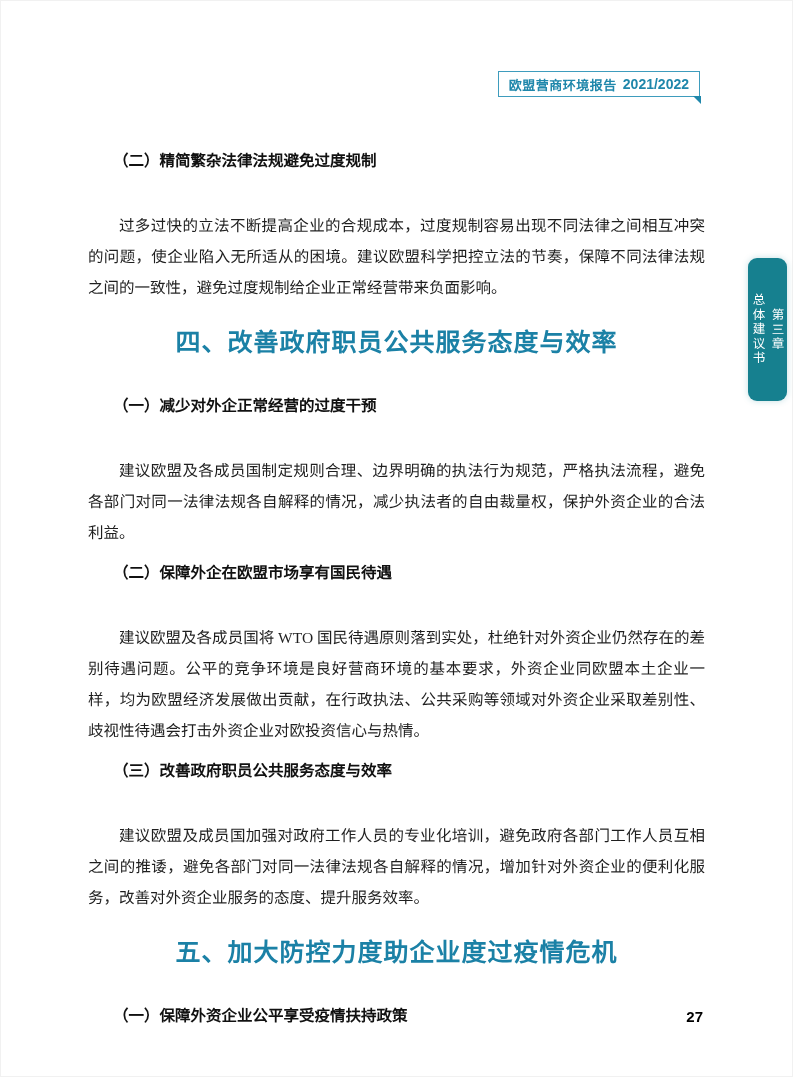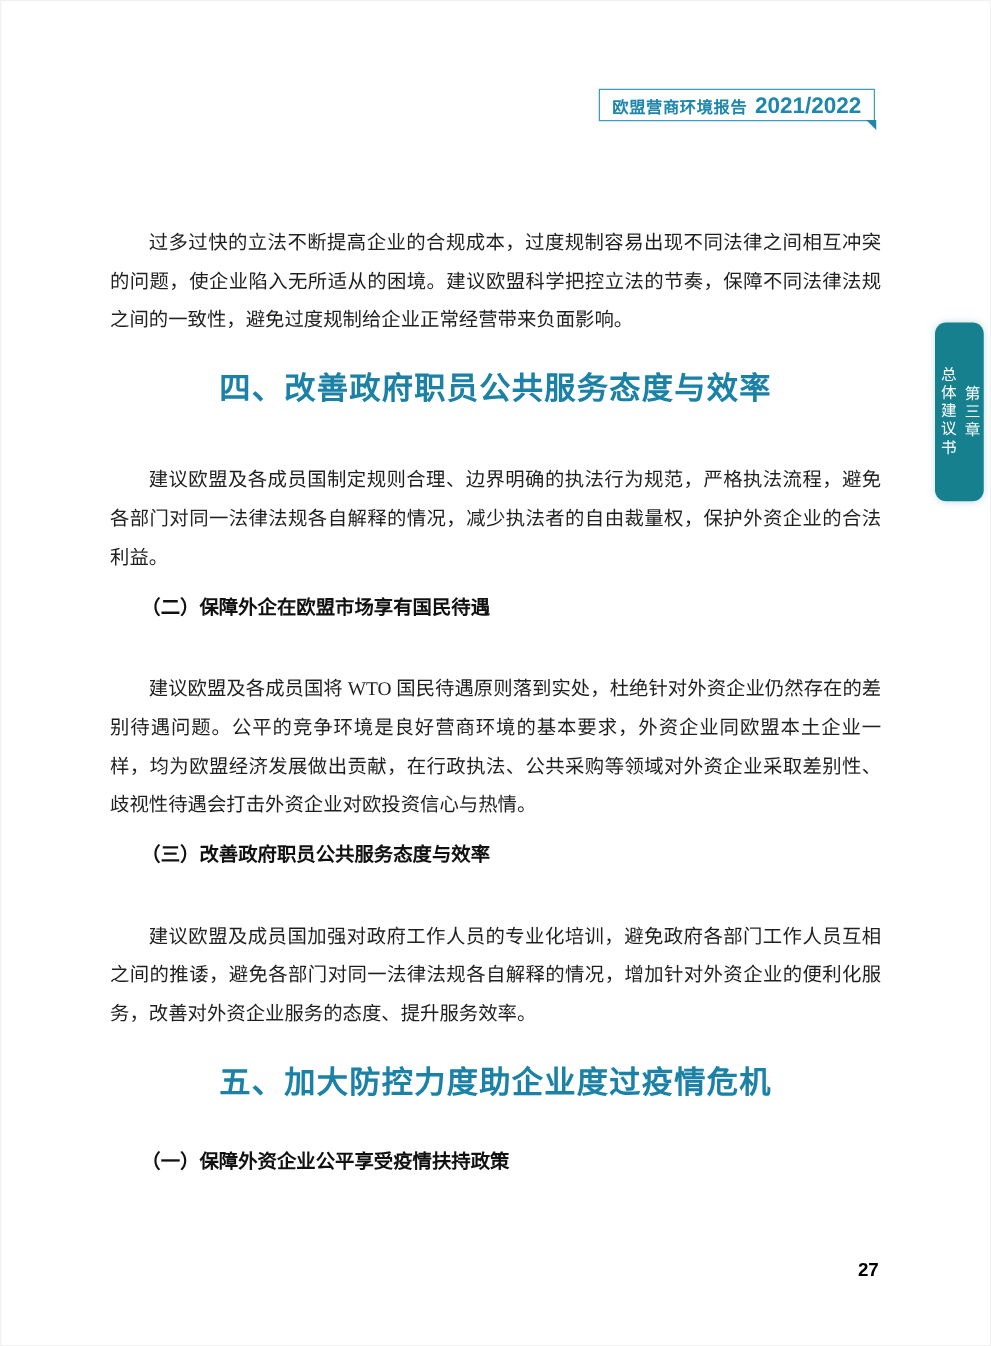--- a/index.html
+++ b/index.html
@@ -21,21 +21,21 @@
     padding: 0 10px;
     border: 1px solid #3e9cbd;
     display: flex; align-items: center; gap: 6px;
     font-family: "Liberation Sans", "DejaVu Sans", sans-serif;
     font-size: 13px;
     color: #1f87ab;
     background: #ffffff;
     margin-left: 24px;
   }
   .header-badge .title { font-weight: 600; letter-spacing: 0.5px; }
-  .header-badge .year  { font-weight: 800; font-size: 18px; }
+  .header-badge .year  { font-weight: 800; font-size: 14px; }
   .badge-tail {
     position: absolute;
     right: -2px; bottom: -8px;
     width: 0; height: 0;
     border-top: 8px solid #1f87ab;
     border-left: 8px solid transparent;
   }
 
   
   .side-tab {
@@ -115,24 +115,26 @@
 
 <div class="side-tab">
   <span class="v-text">
     <span>第三章</span>
     <span class="v-gap"></span>
     <span>总体建议书</span>
   </span>
 </div>
 
 <main class="content">
+  <h3 class="sub first">（二）精简繁杂法律法规避免过度规制</h3>
   <p class="para">过多过快的立法不断提高企业的合规成本，过度规制容易出现不同法律之间相互冲突的问题，使企业陷入无所适从的困境。建议欧盟科学把控立法的节奏，保障不同法律法规之间的一致性，避免过度规制给企业正常经营带来负面影响。</p>
 
   <h2 class="chapter">四、改善政府职员公共服务态度与效率</h2>
 
+  <h3 class="sub after-chapter">（一）减少对外企正常经营的过度干预</h3>
   <p class="para">建议欧盟及各成员国制定规则合理、边界明确的执法行为规范，严格执法流程，避免各部门对同一法律法规各自解释的情况，减少执法者的自由裁量权，保护外资企业的合法利益。</p>
 
   <h3 class="sub">（二）保障外企在欧盟市场享有国民待遇</h3>
   <p class="para">建议欧盟及各成员国将 WTO 国民待遇原则落到实处，杜绝针对外资企业仍然存在的差别待遇问题。公平的竞争环境是良好营商环境的基本要求，外资企业同欧盟本土企业一样，均为欧盟经济发展做出贡献，在行政执法、公共采购等领域对外资企业采取差别性、歧视性待遇会打击外资企业对欧投资信心与热情。</p>
 
   <h3 class="sub">（三）改善政府职员公共服务态度与效率</h3>
   <p class="para">建议欧盟及成员国加强对政府工作人员的专业化培训，避免政府各部门工作人员互相之间的推诿，避免各部门对同一法律法规各自解释的情况，增加针对外资企业的便利化服务，改善对外资企业服务的态度、提升服务效率。</p>
 
   <h2 class="chapter">五、加大防控力度助企业度过疫情危机</h2>
 

